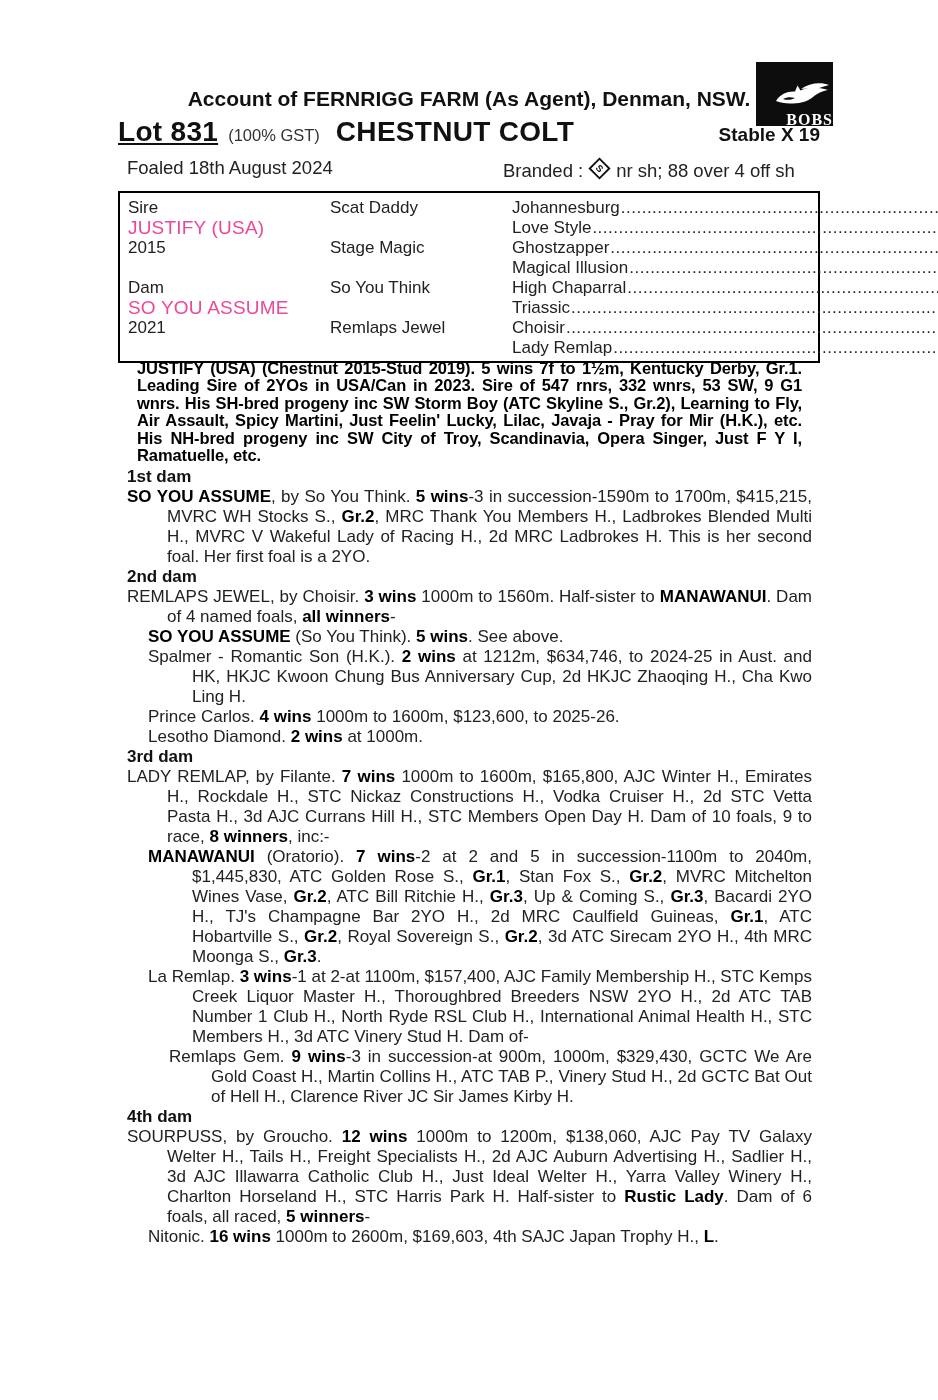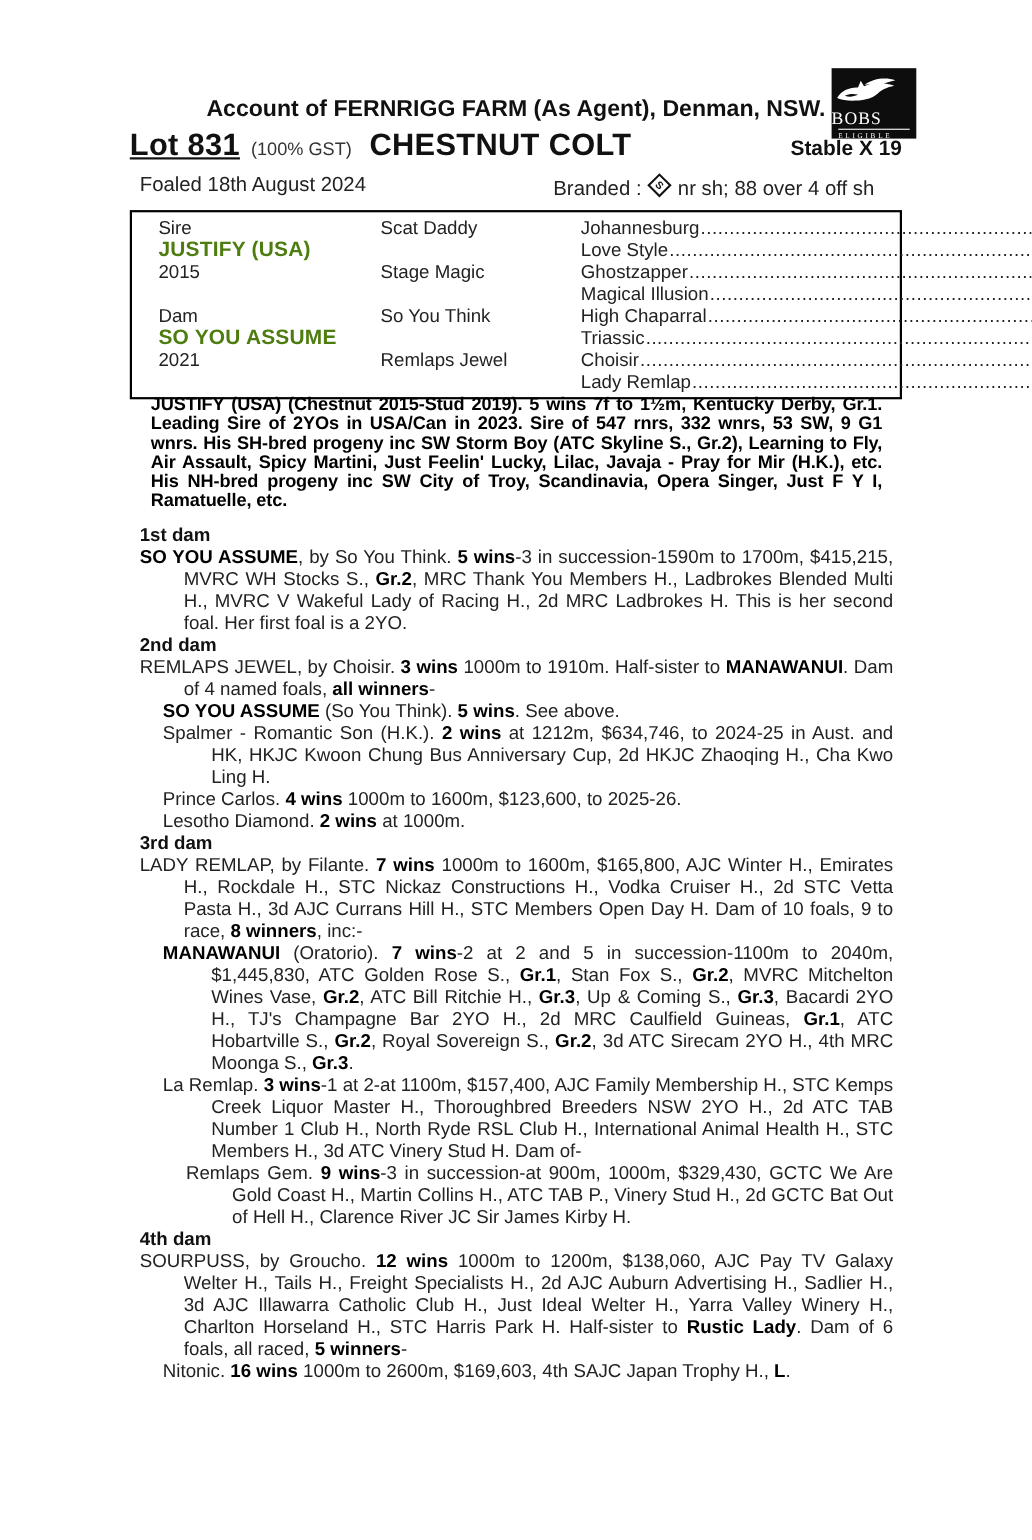--- a/index.html
+++ b/index.html
@@ -15,40 +15,40 @@
   .gst-note { font-size:16.5px; margin-left:10px; color:#333; }
   .horse-title { font-size:28px; font-weight:bold; margin-left:16px; letter-spacing:.3px; }
   .stable-no { margin-left:auto; font-size:19px; font-weight:bold; }
   .foaled-line { position:absolute; top:157px; left:127px; width:685px; height:24px; font-size:18.5px; color:#222; }
   .foaled-date { position:absolute; left:0; top:0; }
   .branded-wrap { position:absolute; left:376px; top:0; display:flex; align-items:center; gap:5px; }
   .brand-mark { display:inline-block; }
 
   
   .bobs-logo { position:absolute; top:62px; right:105px; width:77px; height:64px; background:#0d0d0d;
-               color:#fff; text-align:left; padding-top:7px; }
+               color:#fff; text-align:right; padding-top:19px;font-weight:bold; }
   .bobs-word { font-family:"Liberation Serif","DejaVu Serif",serif; font-size:16px; letter-spacing:1px; line-height:17px; }
   .eligible-word { font-family:"Liberation Serif","DejaVu Serif",serif; font-size:6.5px; letter-spacing:2.5px;
                    line-height:9px; border-top:1px solid #fff; margin:0 6px; padding-top:1px; }
 
   
   .ped-table { position:absolute; top:191px; left:118px; width:702px; height:172px;
                border:2px solid #000; display:grid; grid-template-columns:202px 182px 1fr;
                padding:5px 8px 5px 8px; background:#fff; }
-  .trow { height:20px; line-height:20px; font-size:17px; white-space:nowrap; color:#222;margin-left:16px; }
-  .big-name { font-size:19px; font-weight:bold; color:#4d7c0f; letter-spacing:.2px; }
+  .trow { height:20px; line-height:20px; font-size:17px; white-space:nowrap; color:#222; }
+  .big-name { font-size:19px; font-weight:normal; color:#ec4899; letter-spacing:.2px; }
   .leader-row { display:flex; align-items:baseline; }
   .dots { flex:1; overflow:hidden; white-space:nowrap; color:#222; letter-spacing:.5px; margin:0 1px; }
 
   
   .body-text { position:absolute; top:360px; left:127px; width:685px; }
   .sire-note { font-weight:bold; font-size:16.5px; line-height:17.4px; text-align:justify;
                margin:0 10px 0 10px; letter-spacing:-.1px; color:#000; }
   .dam-heading { font-size:17px; font-weight:bold; line-height:20px; }
-  .dam-heading.first { margin-top:13px; }
+  .dam-heading.first { margin-top:3px; }
   .para { font-size:17px; line-height:20px; text-align:justify; color:#222; }
   .para .b { font-weight:bold; color:#000; }
   .l0 { padding-left:40px; text-indent:-40px; }
   .l1 { padding-left:65px; text-indent:-44px; }
   .l2 { padding-left:84px; text-indent:-42px; }
 </style>
 </head>
 <body>
 
 <div class="page">
@@ -145,21 +145,21 @@
     </div>
   </div>
 
   <div class="body-text">
     <p class="sire-note"><span class="b">JUSTIFY (USA) (Chestnut 2015-Stud 2019). 5 wins 7f to 1½m, Kentucky Derby, Gr.1. Leading Sire of 2YOs in USA/Can in 2023. Sire of 547 rnrs, 332 wnrs, 53 SW, 9 G1 wnrs. His SH-bred progeny inc SW Storm Boy (ATC Skyline S., Gr.2), Learning to Fly, Air Assault, Spicy Martini, Just Feelin' Lucky, Lilac, Javaja - Pray for Mir (H.K.), etc. His NH-bred progeny inc SW City of Troy, Scandinavia, Opera Singer, Just F Y I, Ramatuelle, etc.</span></p>
 
     <div class="dam-heading first">1st dam</div>
     <p class="para l0"><span class="b">SO YOU ASSUME</span><span>, by So You Think. </span><span class="b">5 wins</span><span>-3 in succession-1590m to 1700m, $415,215, MVRC WH Stocks S., </span><span class="b">Gr.2</span><span>, MRC Thank You Members H., Ladbrokes Blended Multi H., MVRC V Wakeful Lady of Racing H., 2d MRC Ladbrokes H. This is her second foal. Her first foal is a 2YO.</span></p>
 
     <div class="dam-heading">2nd dam</div>
-    <p class="para l0"><span>REMLAPS JEWEL, by Choisir. </span><span class="b">3 wins</span><span> 1000m to 1910m. Half-sister to </span><span class="b">MANAWANUI</span><span>. Dam of 4 named foals, </span><span class="b">all winners</span><span>-</span></p>
+    <p class="para l0"><span>REMLAPS JEWEL, by Choisir. </span><span class="b">3 wins</span><span> 1000m to 1560m. Half-sister to </span><span class="b">MANAWANUI</span><span>. Dam of 4 named foals, </span><span class="b">all winners</span><span>-</span></p>
     <p class="para l1"><span class="b">SO YOU ASSUME</span><span> (So You Think). </span><span class="b">5 wins</span><span>. See above.</span></p>
     <p class="para l1"><span>Spalmer - Romantic Son (H.K.). </span><span class="b">2 wins</span><span> at 1212m, $634,746, to 2024-25 in Aust. and HK, HKJC Kwoon Chung Bus Anniversary Cup, 2d HKJC Zhaoqing H., Cha Kwo Ling H.</span></p>
     <p class="para l1"><span>Prince Carlos. </span><span class="b">4 wins</span><span> 1000m to 1600m, $123,600, to 2025-26.</span></p>
     <p class="para l1"><span>Lesotho Diamond. </span><span class="b">2 wins</span><span> at 1000m.</span></p>
 
     <div class="dam-heading">3rd dam</div>
     <p class="para l0"><span>LADY REMLAP, by Filante. </span><span class="b">7 wins</span><span> 1000m to 1600m, $165,800, AJC Winter H., Emirates H., Rockdale H., STC Nickaz Constructions H., Vodka Cruiser H., 2d STC Vetta Pasta H., 3d AJC Currans Hill H., STC Members Open Day H. Dam of 10 foals, 9 to race, </span><span class="b">8 winners</span><span>, inc:-</span></p>
     <p class="para l1"><span class="b">MANAWANUI</span><span> (Oratorio). </span><span class="b">7 wins</span><span>-2 at 2 and 5 in succession-1100m to 2040m, $1,445,830, ATC Golden Rose S., </span><span class="b">Gr.1</span><span>, Stan Fox S., </span><span class="b">Gr.2</span><span>, MVRC Mitchelton Wines Vase, </span><span class="b">Gr.2</span><span>, ATC Bill Ritchie H., </span><span class="b">Gr.3</span><span>, Up &amp; Coming S., </span><span class="b">Gr.3</span><span>, Bacardi 2YO H., TJ's Champagne Bar 2YO H., 2d MRC Caulfield Guineas, </span><span class="b">Gr.1</span><span>, ATC Hobartville S., </span><span class="b">Gr.2</span><span>, Royal Sovereign S., </span><span class="b">Gr.2</span><span>, 3d ATC Sirecam 2YO H., 4th MRC Moonga S., </span><span class="b">Gr.3</span><span>.</span></p>
     <p class="para l1"><span>La Remlap. </span><span class="b">3 wins</span><span>-1 at 2-at 1100m, $157,400, AJC Family Membership H., STC Kemps Creek Liquor Master H., Thoroughbred Breeders NSW 2YO H., 2d ATC TAB Number 1 Club H., North Ryde RSL Club H., International Animal Health H., STC Members H., 3d ATC Vinery Stud H. Dam of-</span></p>
     <p class="para l2"><span>Remlaps Gem. </span><span class="b">9 wins</span><span>-3 in succession-at 900m, 1000m, $329,430, GCTC We Are Gold Coast H., Martin Collins H., ATC TAB P., Vinery Stud H., 2d GCTC Bat Out of Hell H., Clarence River JC Sir James Kirby H.</span></p>

